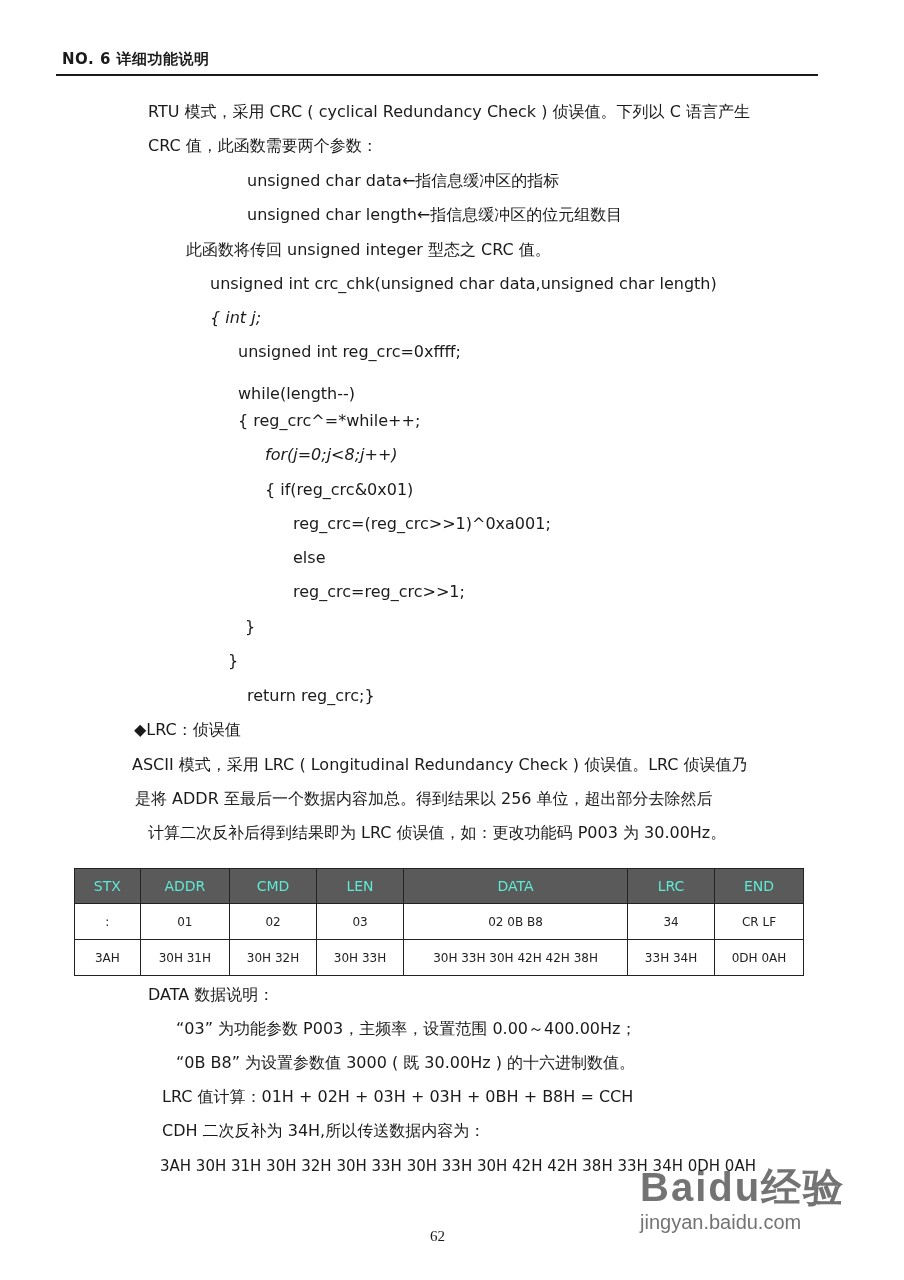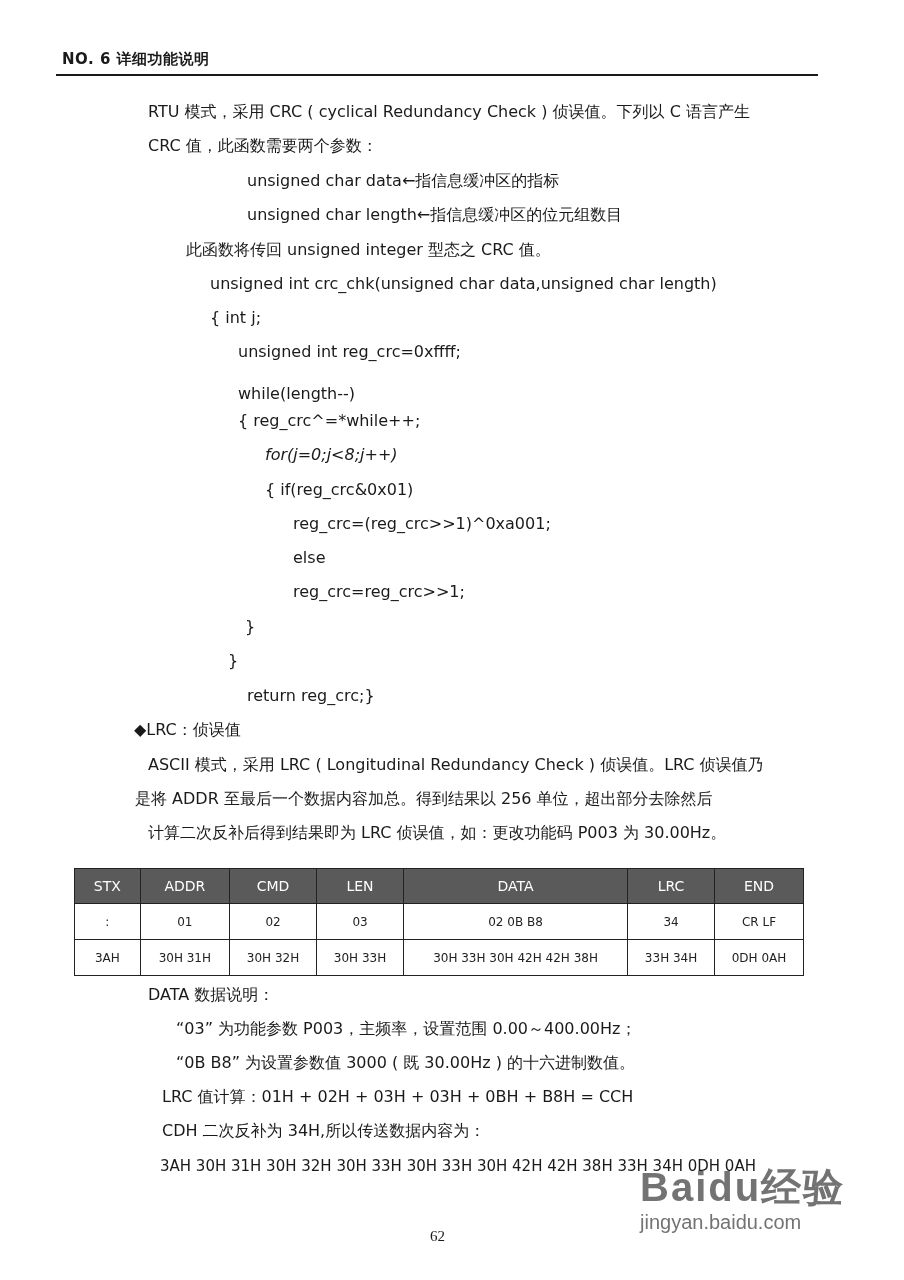--- a/index.html
+++ b/index.html
@@ -3,55 +3,55 @@
 <meta charset="utf-8">
 <style>
   html, body { margin: 0; padding: 0; background: #ffffff; }
   body { width: 904px; height: 1280px; position: relative; overflow: hidden;
          font-family: "DejaVu Sans", sans-serif; color: #1a1a1a; }
   .header { position: absolute; left: 62px; top: 50px; font-size: 15px; font-weight: bold; letter-spacing: 0.5px; }
   .rule { position: absolute; left: 56px; top: 74px; width: 762px; height: 2px; background: #1a1a1a; }
   .line { position: absolute; font-size: 16px; white-space: nowrap; line-height: 20px; }
   table.frame { position: absolute; left: 74px; top: 868px; width: 730px; border-collapse: collapse;
                 font-family: "DejaVu Sans", sans-serif; font-size: 12px; }
-  table.frame th { background: #5a5a5a; color: #ffffff; font-weight: normal; height: 32px; border: 1px solid #222; font-size: 14px; }
+  table.frame th { background: #5a5a5a; color: #5eead4; font-weight: normal; height: 32px; border: 1px solid #222; font-size: 14px; }
   table.frame td { height: 33px; border: 1px solid #222; text-align: center; color: #222; }
   .pageno { position: absolute; left: 430px; top: 1228px; font-family: "Liberation Serif", serif; font-size: 15px; }
   .wm { position: absolute; left: 640px; top: 1160px; color: #737373; font-family: "Liberation Sans", sans-serif; }
   .wm .big { font-size: 40px; font-weight: bold; letter-spacing: 2px; }
   .wm .small { font-size: 20px; display:block; margin-top:-4px; }
 </style>
 </head>
 <body>
 
 <div class="header">NO. 6 详细功能说明</div>
 <div class="rule"></div>
 
 <div class="line" style="left:148px;top:102px;">RTU 模式，采用 CRC ( cyclical Redundancy Check ) 侦误值。下列以 C 语言产生</div>
 <div class="line" style="left:148px;top:136px;">CRC 值，此函数需要两个参数：</div>
 <div class="line" style="left:247px;top:171px;">unsigned char data←指信息缓冲区的指标</div>
 <div class="line" style="left:247px;top:205px;">unsigned char length←指信息缓冲区的位元组数目</div>
 <div class="line" style="left:186px;top:240px;">此函数将传回 unsigned integer 型态之 CRC 值。</div>
 
 <div class="line" style="left:210px;top:274px;">unsigned int crc_chk(unsigned char data,unsigned char length)</div>
-<div class="line" style="left:210px;top:308px;">{   int j;</div>
+<div class="line" style="left:210px;top:308px;font-style:italic;">{   int j;</div>
 <div class="line" style="left:238px;top:342px;">unsigned int reg_crc=0xffff;</div>
 <div class="line" style="left:238px;top:376px;margin-top:8px;">while(length--)</div>
 <div class="line" style="left:238px;top:411px;">{   reg_crc^=*while++;</div>
 <div class="line" style="left:265px;top:445px;font-style:italic;">for(j=0;j&lt;8;j++)</div>
 <div class="line" style="left:265px;top:480px;">{   if(reg_crc&amp;0x01)</div>
 <div class="line" style="left:293px;top:514px;">reg_crc=(reg_crc&gt;&gt;1)^0xa001;</div>
 <div class="line" style="left:293px;top:548px;">else</div>
 <div class="line" style="left:293px;top:582px;">reg_crc=reg_crc&gt;&gt;1;</div>
 <div class="line" style="left:245px;top:617px;">}</div>
 <div class="line" style="left:228px;top:651px;">}</div>
 <div class="line" style="left:247px;top:686px;">return reg_crc;}</div>
 
 <div class="line" style="left:134px;top:720px;">◆LRC：侦误值</div>
-<div class="line" style="left:148px;top:755px;">ASCII 模式，采用 LRC ( Longitudinal Redundancy Check ) 侦误值。LRC 侦误值乃</div>
+<div class="line" style="left:132px;top:755px;">ASCII 模式，采用 LRC ( Longitudinal Redundancy Check ) 侦误值。LRC 侦误值乃</div>
 <div class="line" style="left:135px;top:789px;">是将 ADDR 至最后一个数据内容加总。得到结果以 256 单位，超出部分去除然后</div>
 <div class="line" style="left:148px;top:823px;">计算二次反补后得到结果即为 LRC 侦误值，如：更改功能码 P003 为 30.00Hz。</div>
 
 <table class="frame">
   <thead>
     <tr>
       <th style="width:64px">STX</th>
       <th style="width:88px">ADDR</th>
       <th style="width:86px">CMD</th>
       <th style="width:86px">LEN</th>

